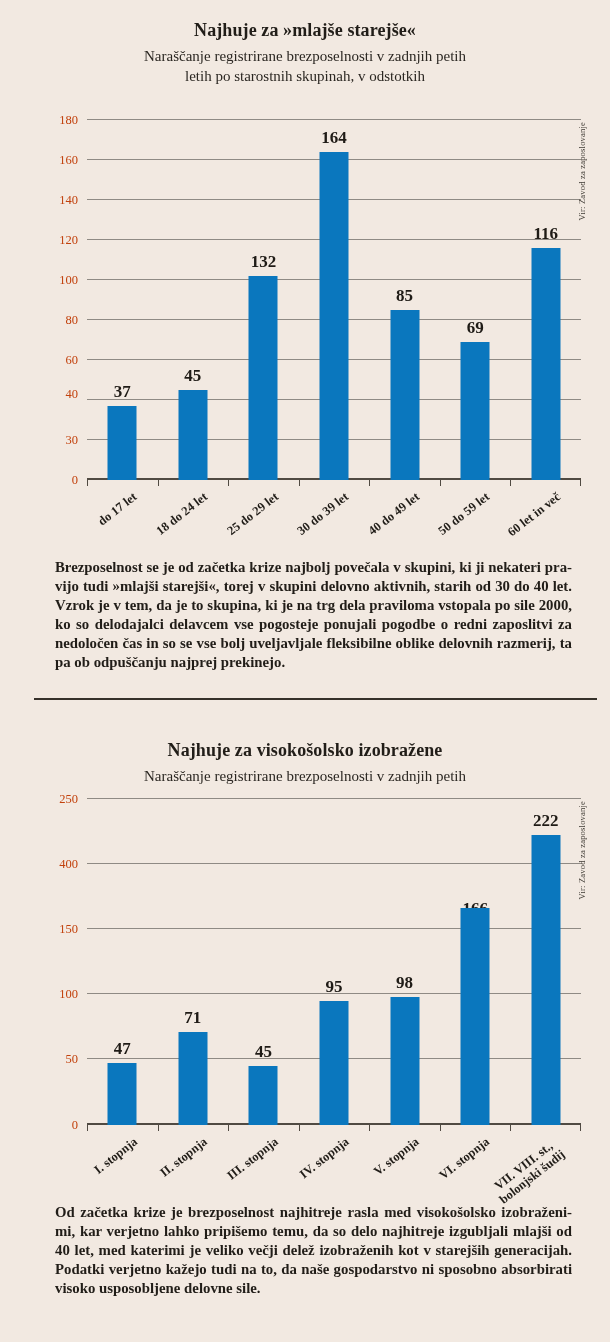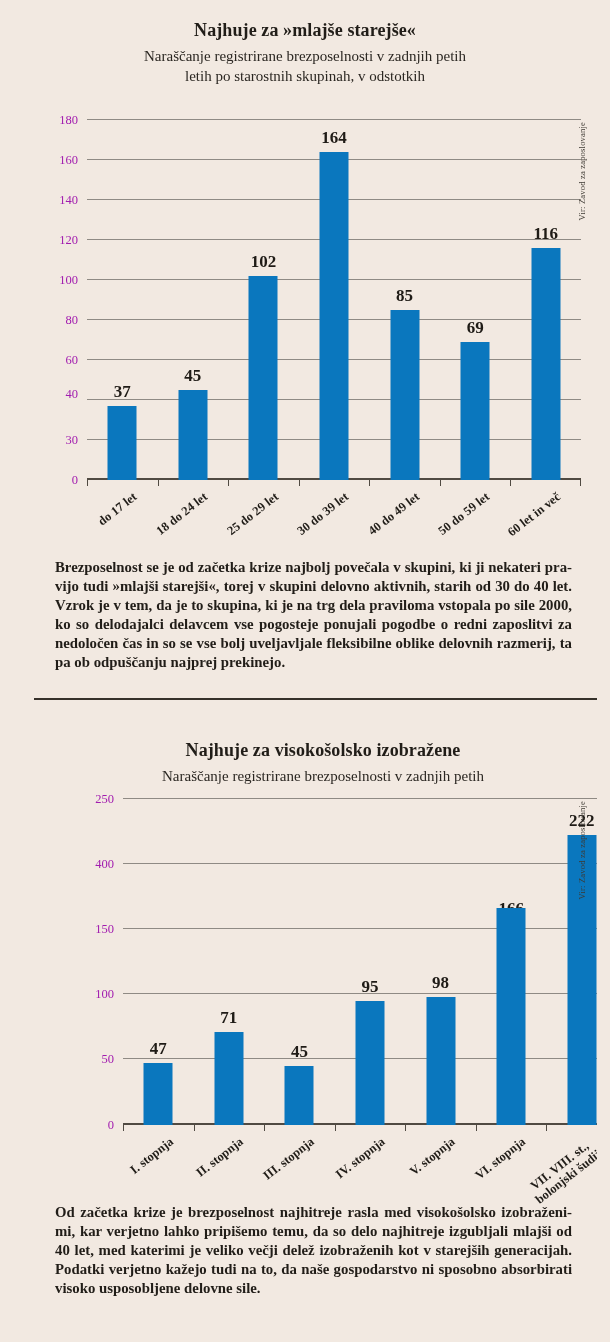--- a/index.html
+++ b/index.html
@@ -3,32 +3,32 @@
 <meta charset="utf-8">
 <style>
   html,body{margin:0;padding:0;background:#f2e9e1;}
   .canvas{
     position:relative;width:584px;height:1342px;background:#f2e9e1;
     font-family:"Liberation Serif","DejaVu Serif",serif;color:#211d18;
     overflow:hidden;margin:0 auto;
   }
   .chart-block{position:relative;}
   .block-1{padding-top:20px;}
-  .block-2{padding-top:40px;margin-left:36px;}
+  .block-2{padding-top:40px;}
   .chart-title{margin:0 0 6px 0;text-align:center;font-size:18px;font-weight:700;letter-spacing:.1px;}
   .chart-subtitle{text-align:center;font-size:15px;line-height:1.3;color:#2b2722;font-weight:400;}
   .chart-wrap{position:relative;margin-top:34px;}
   .wrap-2{margin-top:12px;}
   .plot{position:relative;margin-left:74px;width:494px;}
   .plot-0{height:360px;}
   .plot-1{height:326px;}
   .gridline{position:absolute;left:0;right:0;height:1px;background:#8f8a84;}
   .gridline.baseline{height:2px;background:#504a42;}
   .ylabel{position:absolute;right:calc(100% + 9px);width:42px;text-align:right;
-          font-size:12.5px;color:#a21caf;line-height:16px;}
+          font-size:12.5px;color:#c2410c;line-height:16px;}
   .axis-tick{position:absolute;bottom:-6px;width:1px;height:6px;background:#504a42;}
   .bars{position:absolute;left:0;right:0;top:0;bottom:0;display:flex;}
   .col{flex:1;position:relative;height:100%;}
   .bar{position:absolute;bottom:0;left:50%;transform:translateX(-50%);width:29px;}
   .vlabel{position:absolute;left:-10px;right:-10px;text-align:center;
           font-size:17px;font-weight:600;color:#1f1b16;}
   .xlabels{position:relative;margin-left:74px;width:494px;display:flex;}
   .xlabels-0{height:74px;}
   .xlabels-1{height:70px;}
   .xcell{flex:1;position:relative;height:100%;}
@@ -90,21 +90,21 @@
           <div class="bars">
             <div class="col">
               <div class="vlabel" style="bottom: 78px;">37</div>
               <div class="bar" style="height: 74px; background: rgb(10, 119, 190);"></div>
             </div>
             <div class="col">
               <div class="vlabel" style="bottom: 94px;">45</div>
               <div class="bar" style="height: 90px; background: rgb(10, 119, 190);"></div>
             </div>
             <div class="col">
-              <div class="vlabel" style="bottom: 208px;">102</div>
+              <div class="vlabel" style="bottom: 208px;">132</div>
               <div class="bar" style="height: 204px; background: rgb(10, 119, 190);"></div>
             </div>
             <div class="col">
               <div class="vlabel" style="bottom: 332px;">164</div>
               <div class="bar" style="height: 328px; background: rgb(10, 119, 190);"></div>
             </div>
             <div class="col">
               <div class="vlabel" style="bottom: 174px;">85</div>
               <div class="bar" style="height: 170px; background: rgb(10, 119, 190);"></div>
             </div>

